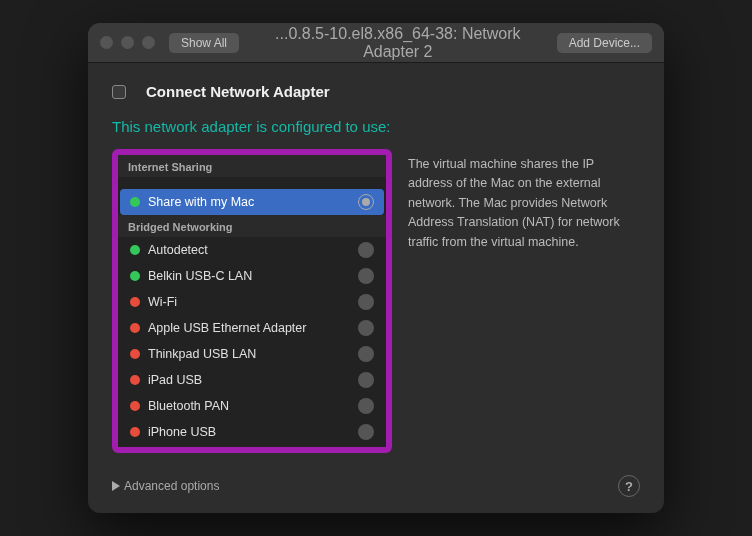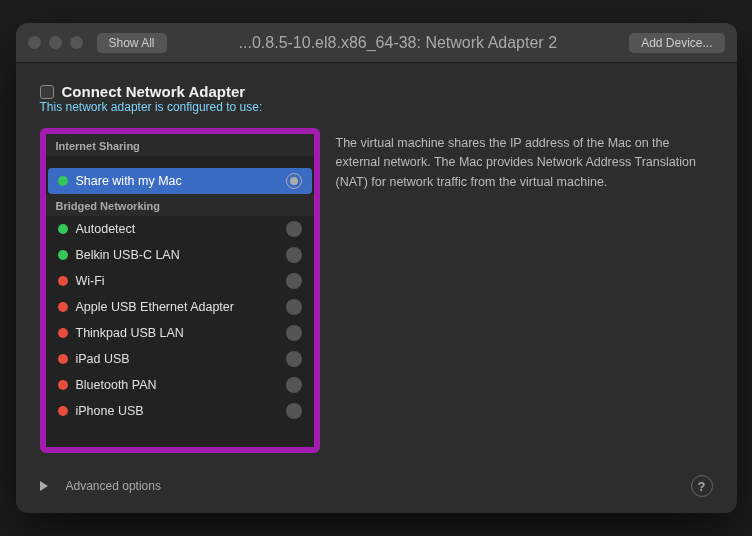--- a/index.html
+++ b/index.html
@@ -8,21 +8,21 @@
       display: flex;
       justify-content: center;
       align-items: center;
       width: 752px;
       height: 536px;
       font-family: -apple-system, BlinkMacSystemFont, "Helvetica Neue", sans-serif;
     }
     .window {
       background: #2d2d2d;
       border-radius: 12px;
-      width: 721px;
+      width: 576px;
       min-height: 490px;
       box-shadow: 0 20px 60px rgba(0,0,0,0.7);
       overflow: hidden;
       display: flex;
       flex-direction: column;
     }
     .titlebar {
       background: #3a3a3a;
       border-bottom: 1px solid #1a1a1a;
       height: 40px;
@@ -67,38 +67,38 @@
     }
     .content {
       padding: 20px 24px 16px 24px;
       display: flex;
       flex-direction: column;
       flex: 1;
     }
     .connect-row {
       display: flex;
       align-items: center;
-      gap: 8px;
-      margin-bottom: 0;
+      gap: 20px;
+      margin-bottom: 18px;
     }
     .checkbox {
       width: 14px; height: 14px;
       border: 1px solid #888;
       border-radius: 3px;
       background: #3a3a3a;
       flex-shrink: 0;
     }
     .connect-label {
       color: #f0f0f0;
       font-size: 15px;
       font-weight: 600;
     }
     .subtitle {
-      color: #7dd3fc;
-      font-size: 12px;
+      color: #14b8a6;
+      font-size: 15px;
       margin-bottom: 14px;
     }
     .main-area {
       display: flex;
       gap: 16px;
       flex: 1;
     }
     .list-panel {
       width: 280px;
       background: #222;
@@ -177,21 +177,21 @@
     }
     .bottom-bar {
       display: flex;
       align-items: center;
       margin-top: 14px;
       padding-top: 8px;
     }
     .advanced-toggle {
       display: flex;
       align-items: center;
-      gap: 18px;
+      gap: 4px;
       cursor: pointer;
     }
     .triangle {
       width: 0; height: 0;
       border-top: 5px solid transparent;
       border-bottom: 5px solid transparent;
       border-left: 8px solid #aaa;
     }
     .advanced-label {
       color: #aaa;

